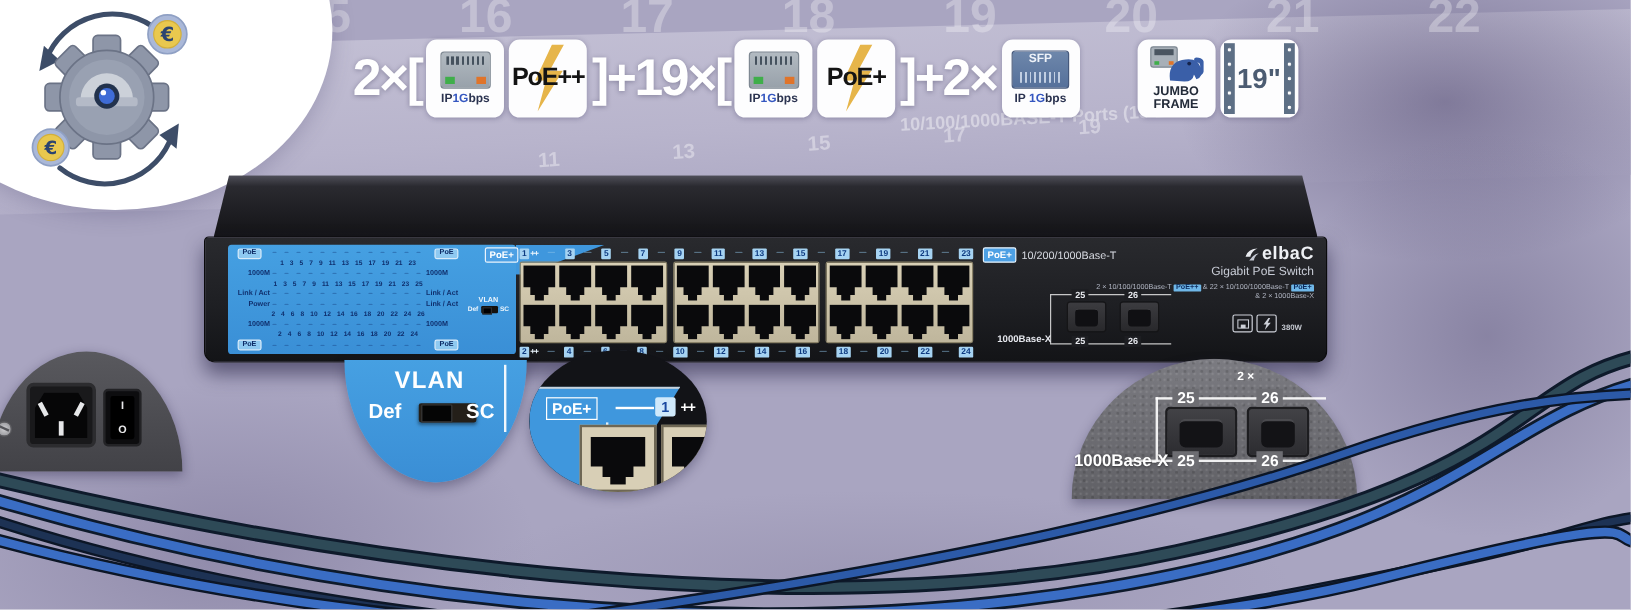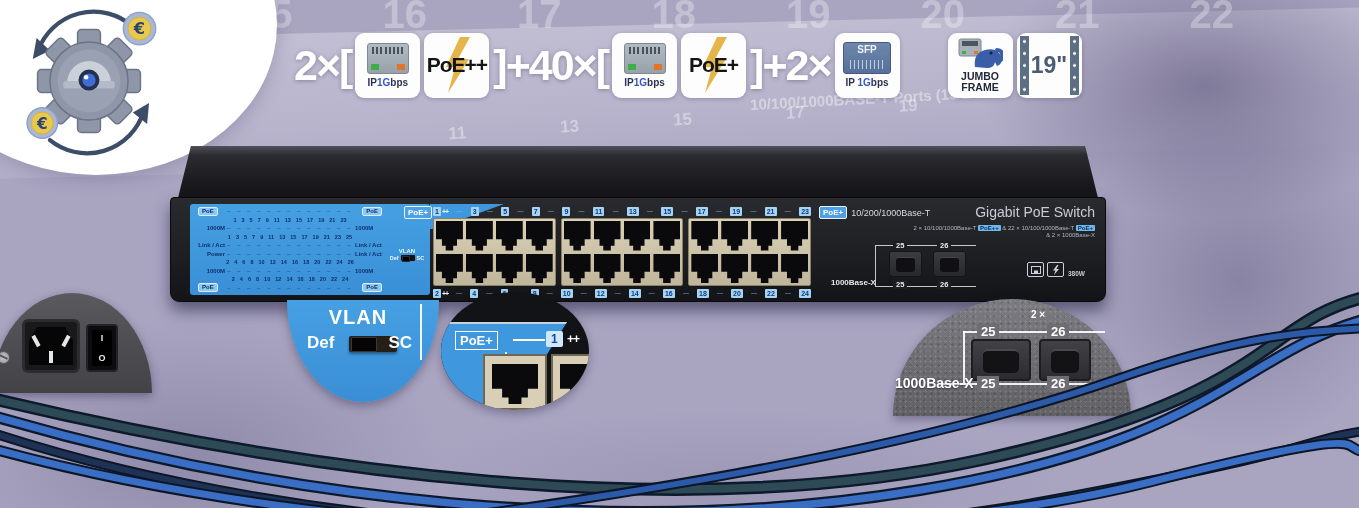--- a/index.html
+++ b/index.html
@@ -74,21 +74,21 @@
   .jackin{background:#0a0a0c;clip-path:polygon(0 0,100% 0,100% 62%,78% 62%,78% 84%,64% 84%,64% 100%,36% 100%,36% 84%,22% 84%,22% 62%,0 62%)}
   .baset{position:absolute;left:648px;top:8px;display:flex;align-items:center;gap:4px}
   .baset .lab{font-size:9px;color:#d6d9e0;white-space:nowrap}
   .sfp-bracket{position:absolute;left:704px;top:47px;width:100px;height:40px;border:1px solid rgba(255,255,255,.75);border-right:none}
   .sfp-slot{position:absolute;top:53px;width:31px;height:24px;background:linear-gradient(#3c3c40,#28282b);border:1px solid #151517;border-radius:3px}
   .sfp-slot::after{content:"";position:absolute;left:6px;right:6px;top:5px;bottom:4px;background:#101013;border-radius:3px;border-top:1.5px solid #47474b}
   .sfp-lab{position:absolute;font-size:7.5px;font-weight:700;color:#e8eaef;background:#1d1e22;padding:0 3px;line-height:9px}
   .sfp-name{position:absolute;left:660px;top:80px;font-size:8px;font-weight:700;color:#e4e6ec}
   .brand{position:absolute;right:10px;top:5px;text-align:right}
   .brand-name{font-size:15px;font-weight:700;color:#eef0f4;letter-spacing:.5px;display:flex;align-items:center;justify-content:flex-end;gap:2px}
-  .brand-prod{font-size:14px;color:#c8ccd6;margin-top:1px}
+  .brand-prod{font-size:10px;color:#c8ccd6;margin-top:1px}
   .brand-spec{font-size:6px;color:#b0b5c2;margin-top:5px;white-space:nowrap}
   .brand-spec2{font-size:6px;color:#b0b5c2;margin-top:1px}
   .chip{background:#6fb7e8;color:#0a2a5c;padding:0 2px;border-radius:1px;font-weight:700}
   .watt{position:absolute;left:856px;top:64px;display:flex;align-items:flex-end;gap:3px}
   .wicon{width:15px;height:13px;border:1.5px solid #cdd0d8;border-radius:2px;display:flex;align-items:center;justify-content:center}
   .watt .lab{font-size:6.5px;font-weight:700;color:#c6cad2;margin-left:1px}
   
   .callout{z-index:6}
   .dome{border-radius:50% 50% 0 0 / 100% 100% 0 0}
   .bowl{border-radius:0 0 50% 50% / 0 0 100% 100%}
@@ -208,21 +208,21 @@
         <span class="rjled o"></span>
       </div>
       <div class="rjlabel"><span>IP</span><span class="blue">1G</span><span>bps</span></div>
     </div>
     <div class="fbadge">
       <svg class="bolt-svg" width="30" height="56" viewBox="0 0 30 56">
         <polygon points="18,0 4,30 13,30 6,56 27,22 16,22 28,0" fill="#e6b54a"></polygon>
       </svg>
       <span class="poetxt">PoE++</span>
     </div>
-    <span class="ftext">]+40×[</span>
+    <span class="ftext">]+19×[</span>
     <div class="fbadge">
       <div class="rjicon">
         <span class="rjled g"></span>
         <span class="rjled o"></span>
       </div>
       <div class="rjlabel"><span>IP</span><span class="blue">1G</span><span>bps</span></div>
     </div>
     <div class="fbadge">
       <svg class="bolt-svg" width="30" height="56" viewBox="0 0 30 56">
         <polygon points="18,0 4,30 13,30 6,56 27,22 16,22 28,0" fill="#e6b54a"></polygon>
@@ -408,20 +408,27 @@
       </div>
       <div class="sfp-bracket"></div>
       <div class="sfp-slot" style="left:718px"></div>
       <div class="sfp-slot" style="left:762px"></div>
       <span class="sfp-lab" style="left:722px;top:43px">25</span>
       <span class="sfp-lab" style="left:766px;top:43px">26</span>
       <span class="sfp-lab" style="left:722px;top:82px">25</span>
       <span class="sfp-lab" style="left:766px;top:82px">26</span>
       <span class="sfp-name">1000Base-X</span>
       <div class="brand">
+        <div class="brand-name">
+          <svg width="14" height="14" viewBox="0 0 14 14">
+            <path d="M2,9 Q4,2 12,2 Q7,4 6,9 Z" fill="#e8eaef"></path>
+            <path d="M5,12 Q8,7 13,6 Q9,9 9,12 Z" fill="#c4c8d2"></path>
+          </svg>
+          <span>elbaC</span>
+        </div>
         <div class="brand-prod">Gigabit PoE Switch</div>
         <div class="brand-spec"><span>2 × 10/100/1000Base-T </span><span class="chip">PoE++</span><span> &amp; 22 × 10/100/1000Base-T </span><span class="chip">PoE+</span></div>
         <div class="brand-spec2">&amp; 2 × 1000Base-X</div>
       </div>
       <div class="watt">
         <span class="wicon">
           <svg width="10" height="8" viewBox="0 0 10 8">
               <rect x="0.5" y="0.5" width="9" height="7" fill="none" stroke="#cdd0d8"></rect>
               <rect x="3" y="4.5" width="4" height="3" fill="#cdd0d8"></rect>
             </svg>

